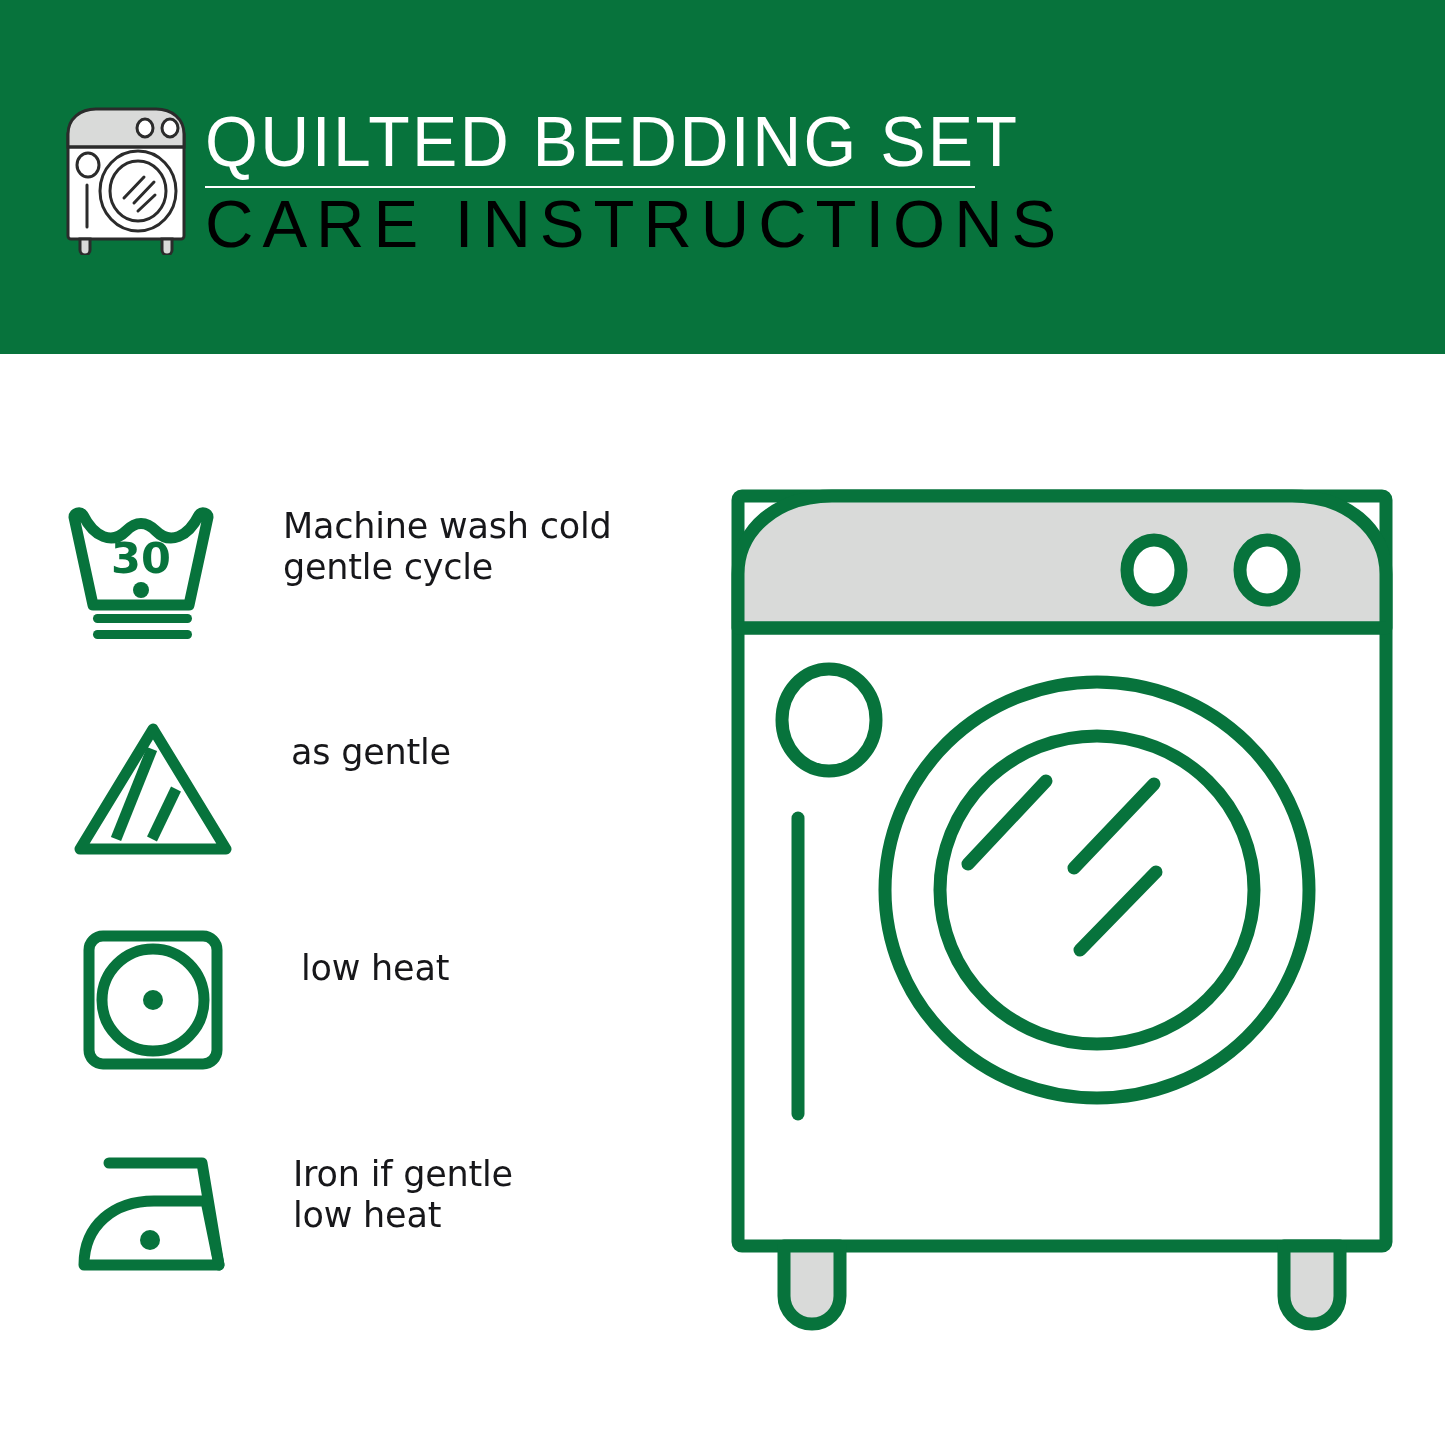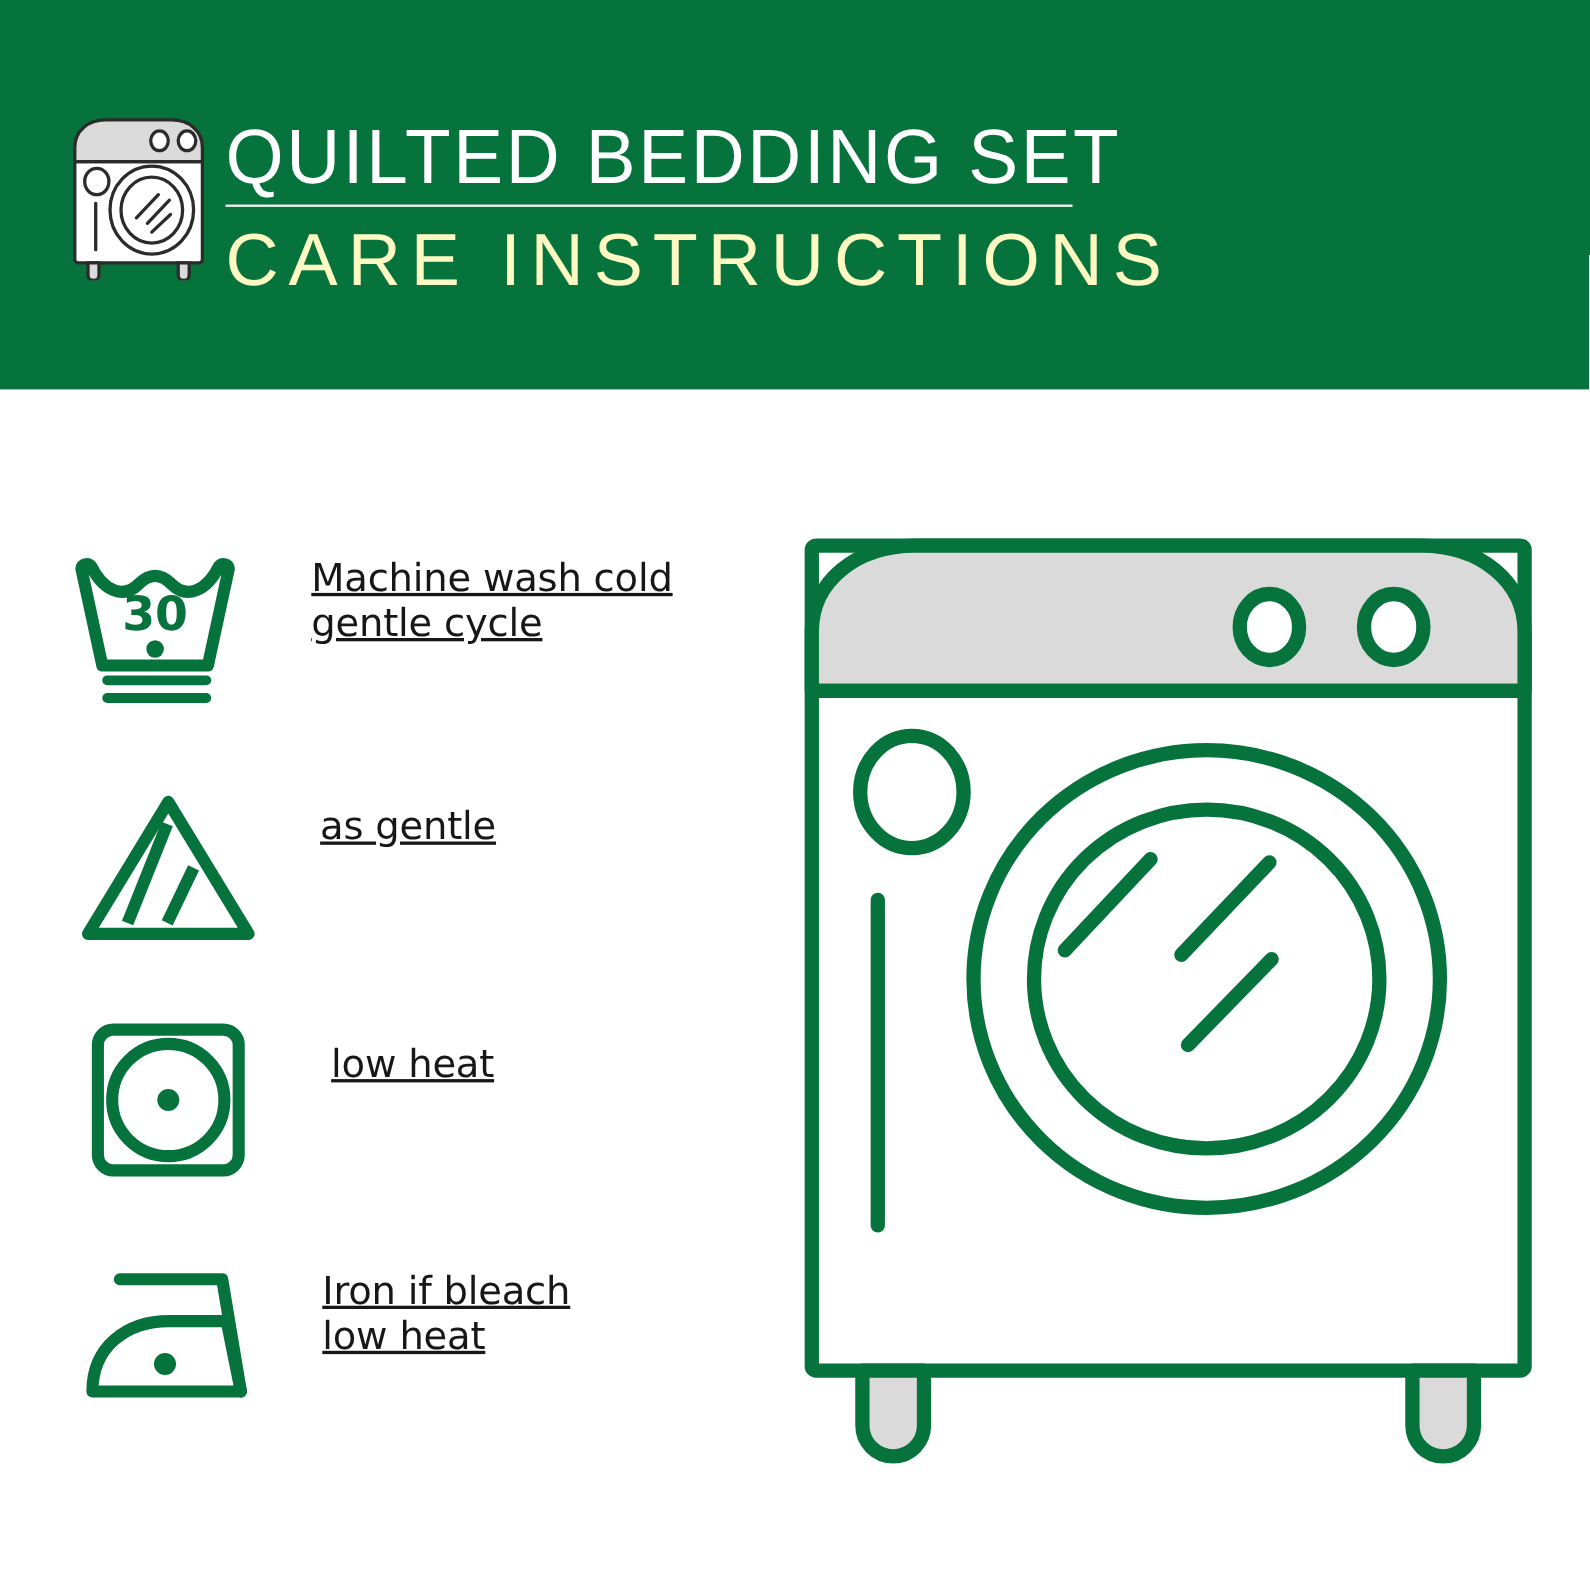--- a/index.html
+++ b/index.html
@@ -51,25 +51,24 @@
     transform: scaleX(0.97);
     transform-origin: left center;
   }
   #title-rule {
     margin-top: 6px;
     width: 770px;
     height: 2px;
     background: #ffffff;
   }
   #title-sub {
-    margin-top: 13px;
     font-family: "Liberation Sans Narrow", "Liberation Sans", sans-serif;
     font-size: 67px;
     font-weight: 300;
-    color: #fef9c3;
+    color: #000000;
     letter-spacing: 9px;
     line-height: 72px;
     white-space: nowrap;
   }
 
   
   #care-list {
     position: absolute;
     left: 60px;
     top: 480px;
@@ -90,21 +89,20 @@
   }
   .care-label {
     flex: 1 1 auto;
     padding-left: 38px;
     font-family: "DejaVu Sans", "Liberation Sans", sans-serif;
     font-size: 35px;
     font-weight: 400;
     color: #17171a;
     line-height: 41px;
     letter-spacing: -0.2px;
-    text-decoration: underline;
   }
   .care-label .ln { display: block; }
 
   
   .row-wash   .care-label { padding-top: 26px; }
   .row-bleach .care-label { padding-top: 42px; }
   .row-dry    .care-label { padding-top: 48px; }
   .row-iron   .care-label { padding-top: 44px; }
 
   .row-bleach .care-symbol { padding-left: 8px; }
@@ -225,21 +223,21 @@
 
           <path d="M14 120
                    C14 80 44 56 84 56
                    L136 56
                    L149 120 Z" fill="none" stroke="#07733c" stroke-width="11" stroke-linejoin="round" stroke-linecap="round"></path>
 
           <circle cx="80" cy="95" r="10" fill="#07733c"></circle>
         </svg>
       </div>
       <div class="care-label">
-        <span class="ln">Iron if bleach</span>
+        <span class="ln">Iron if gentle</span>
         <span class="ln">low heat</span>
       </div>
     </div>
 
   </div>
 
   <div id="machine-illustration">
     <svg viewBox="0 0 680 880" width="680" height="880" aria-hidden="true">
 
       <rect x="16" y="18" width="648" height="750" rx="4" ry="4" fill="#ffffff" stroke="#07733c" stroke-width="13"></rect>

